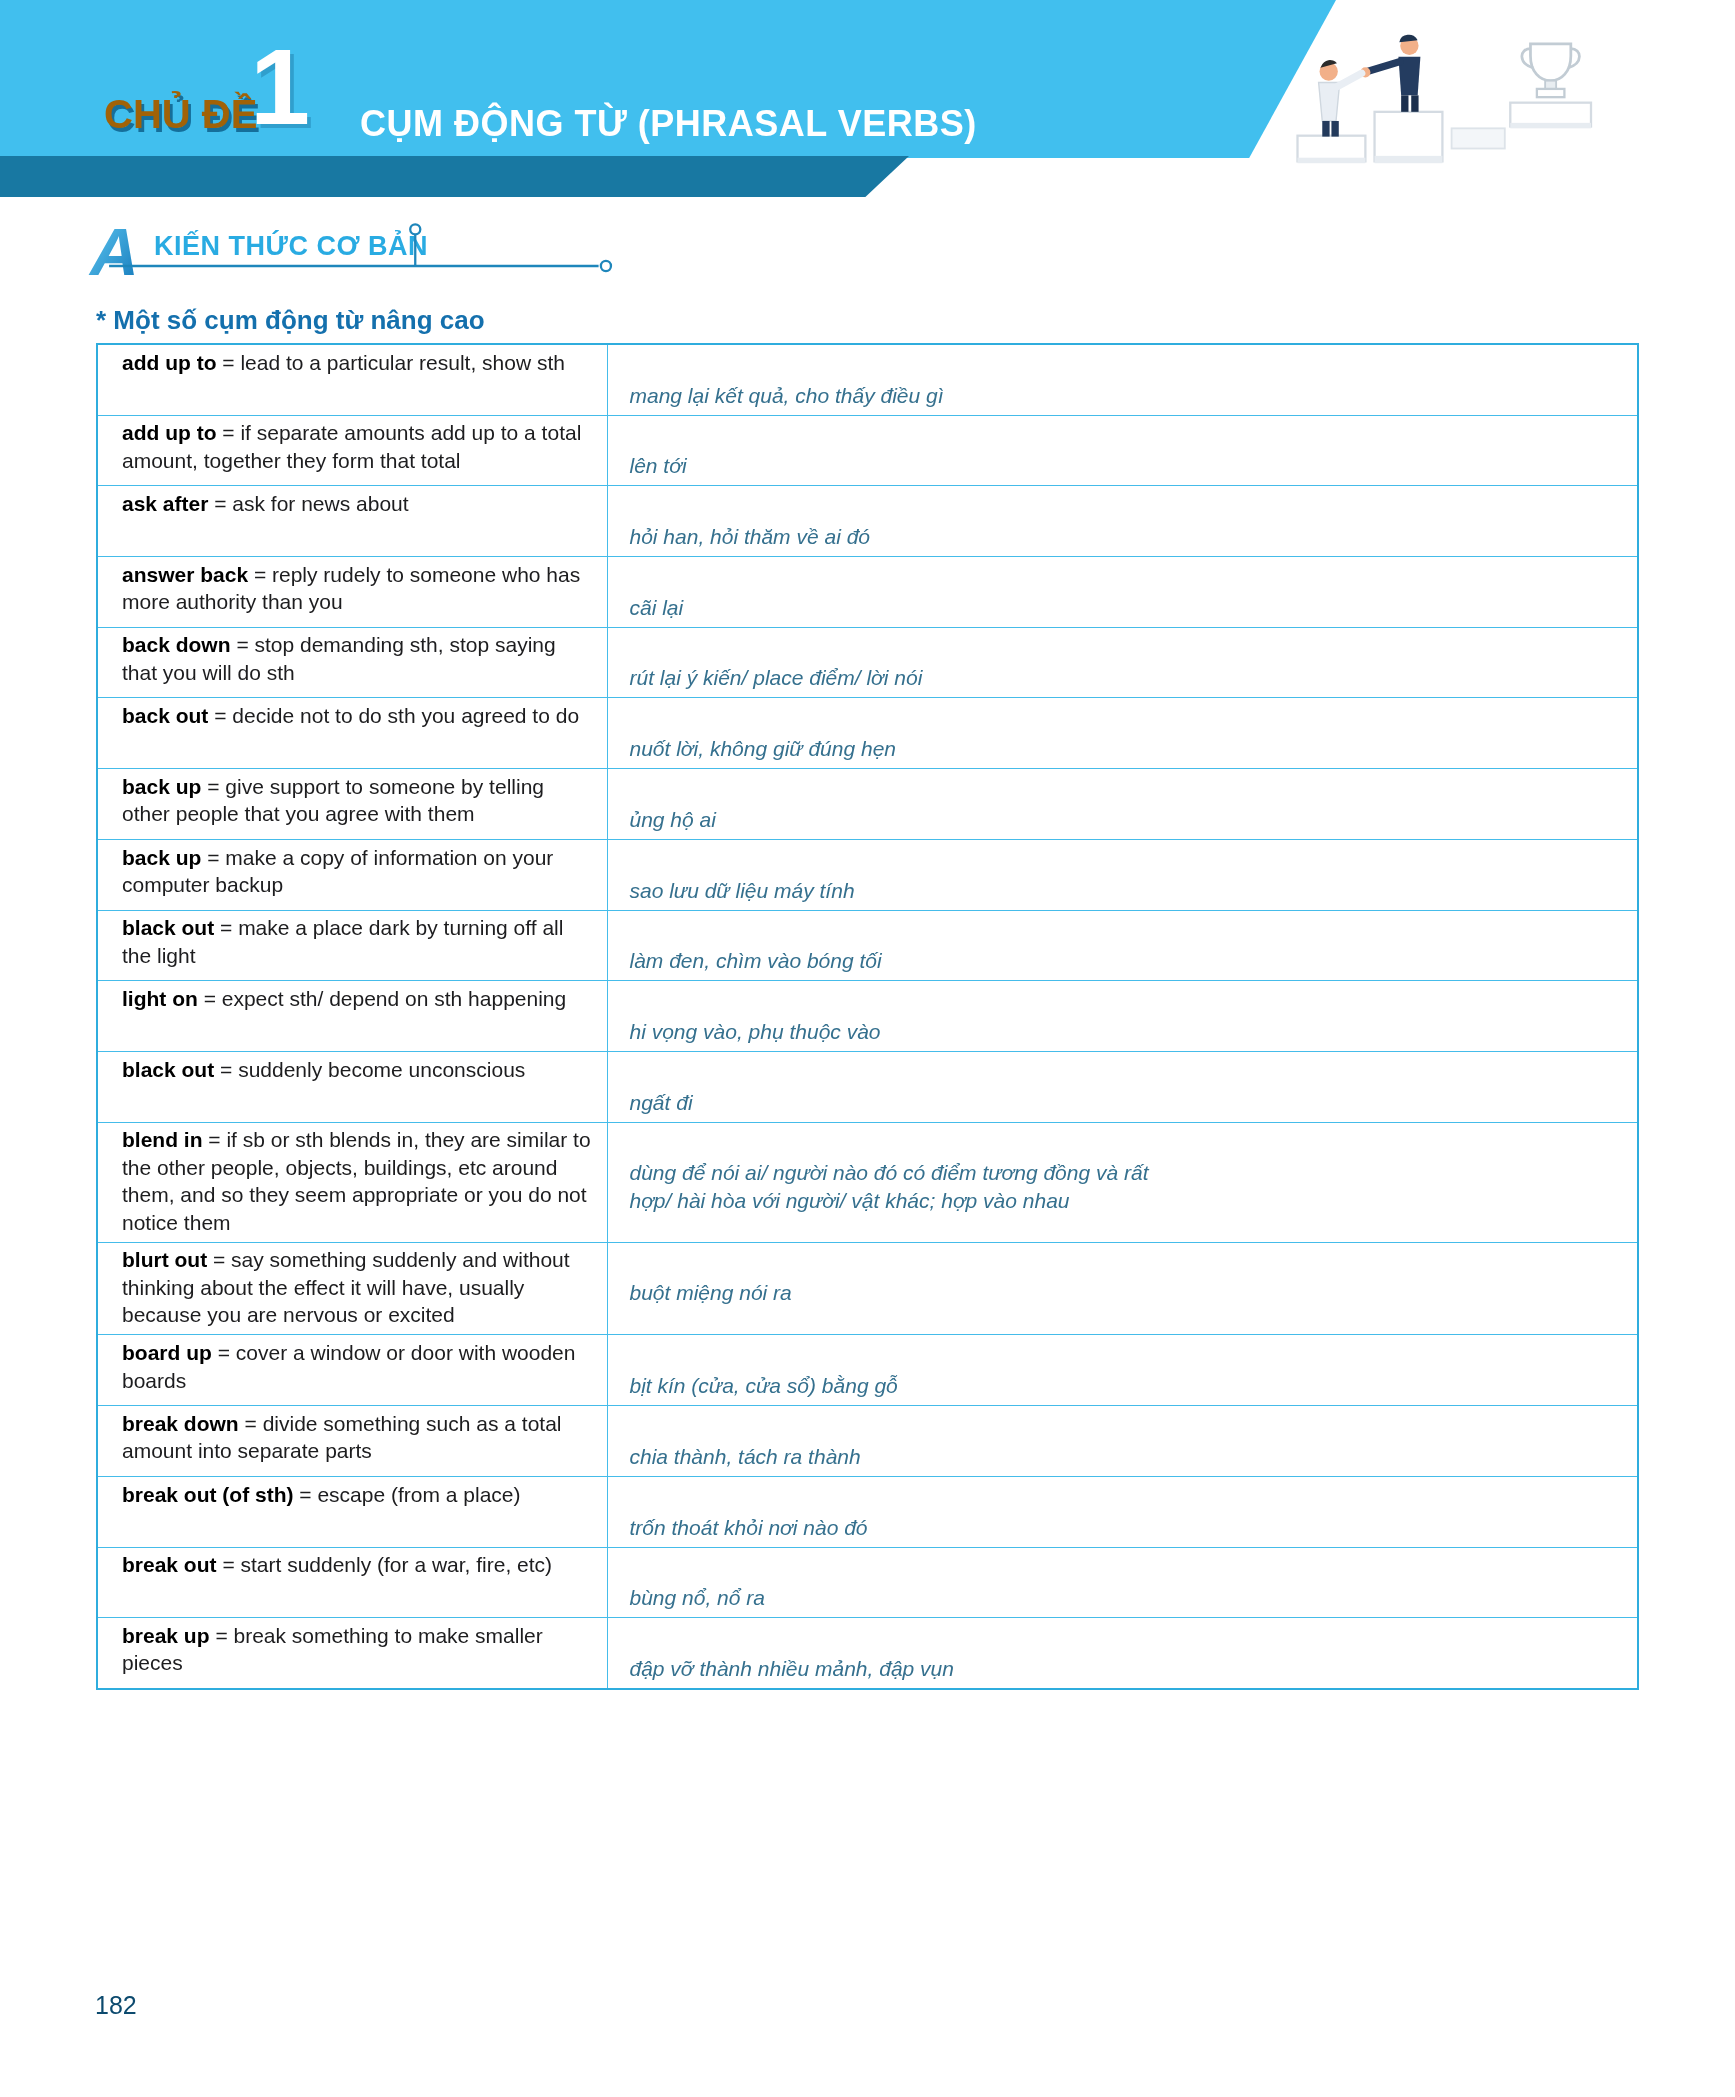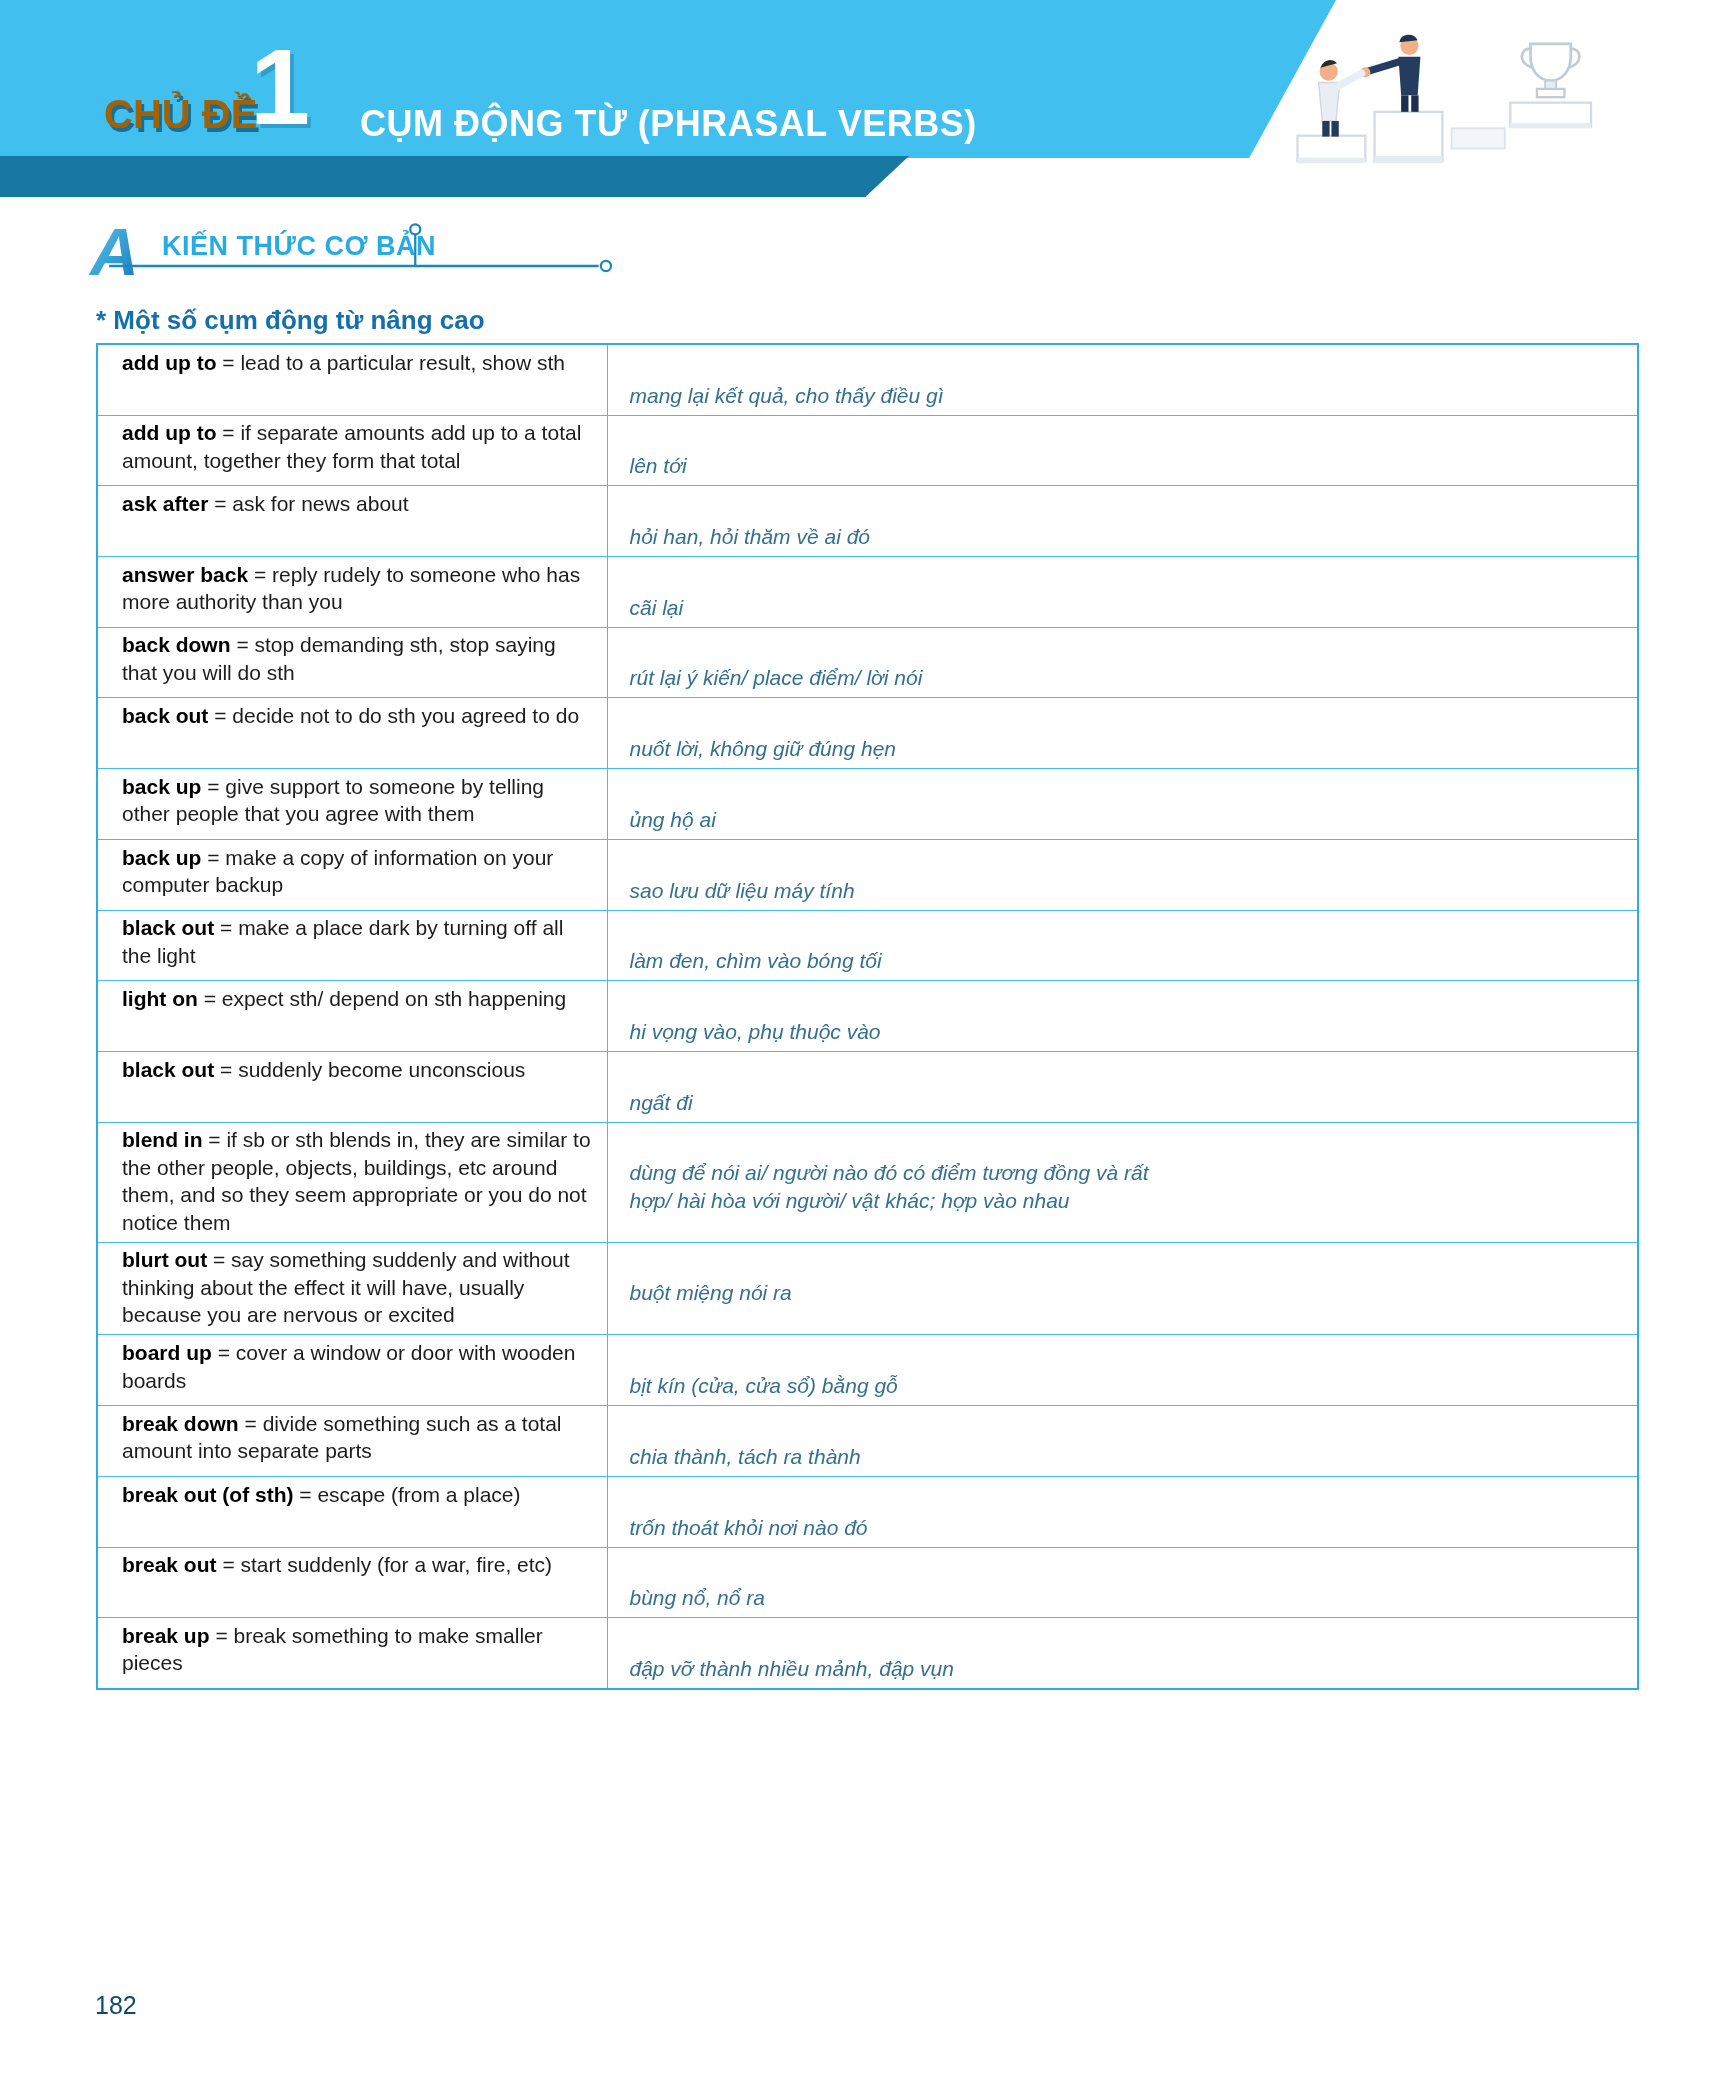--- a/index.html
+++ b/index.html
@@ -34,21 +34,21 @@
   .chapter-title{
     position:absolute; left:360px; top:103px;
     font-size:36px; font-weight:800; color:#ffffff; letter-spacing:0.5px;
   }
   .header-illu{ position:absolute; left:1281px; top:18.4px; width:321px; height:162px; }
 
   
   .section-a-svg{ position:absolute; left:88px; top:215px; width:68px; height:73px; }
   .section-a-title{
     position:absolute; left:154px; top:231px;
-    font-size:27px; font-weight:800; color:#29abe2; letter-spacing:0.5px;margin-left:8px;
+    font-size:27px; font-weight:800; color:#29abe2; letter-spacing:0.5px;
   }
   .section-deco{ position:absolute; left:92px; top:222px; width:542px; height:55px; }
 
   .subtitle{
     position:absolute; left:96px; top:305px;
     font-size:26px; font-weight:700; color:#1470ad;
   }
 
   
   .table-wrap{ position:absolute; left:96px; top:343px; width:1350px; }

